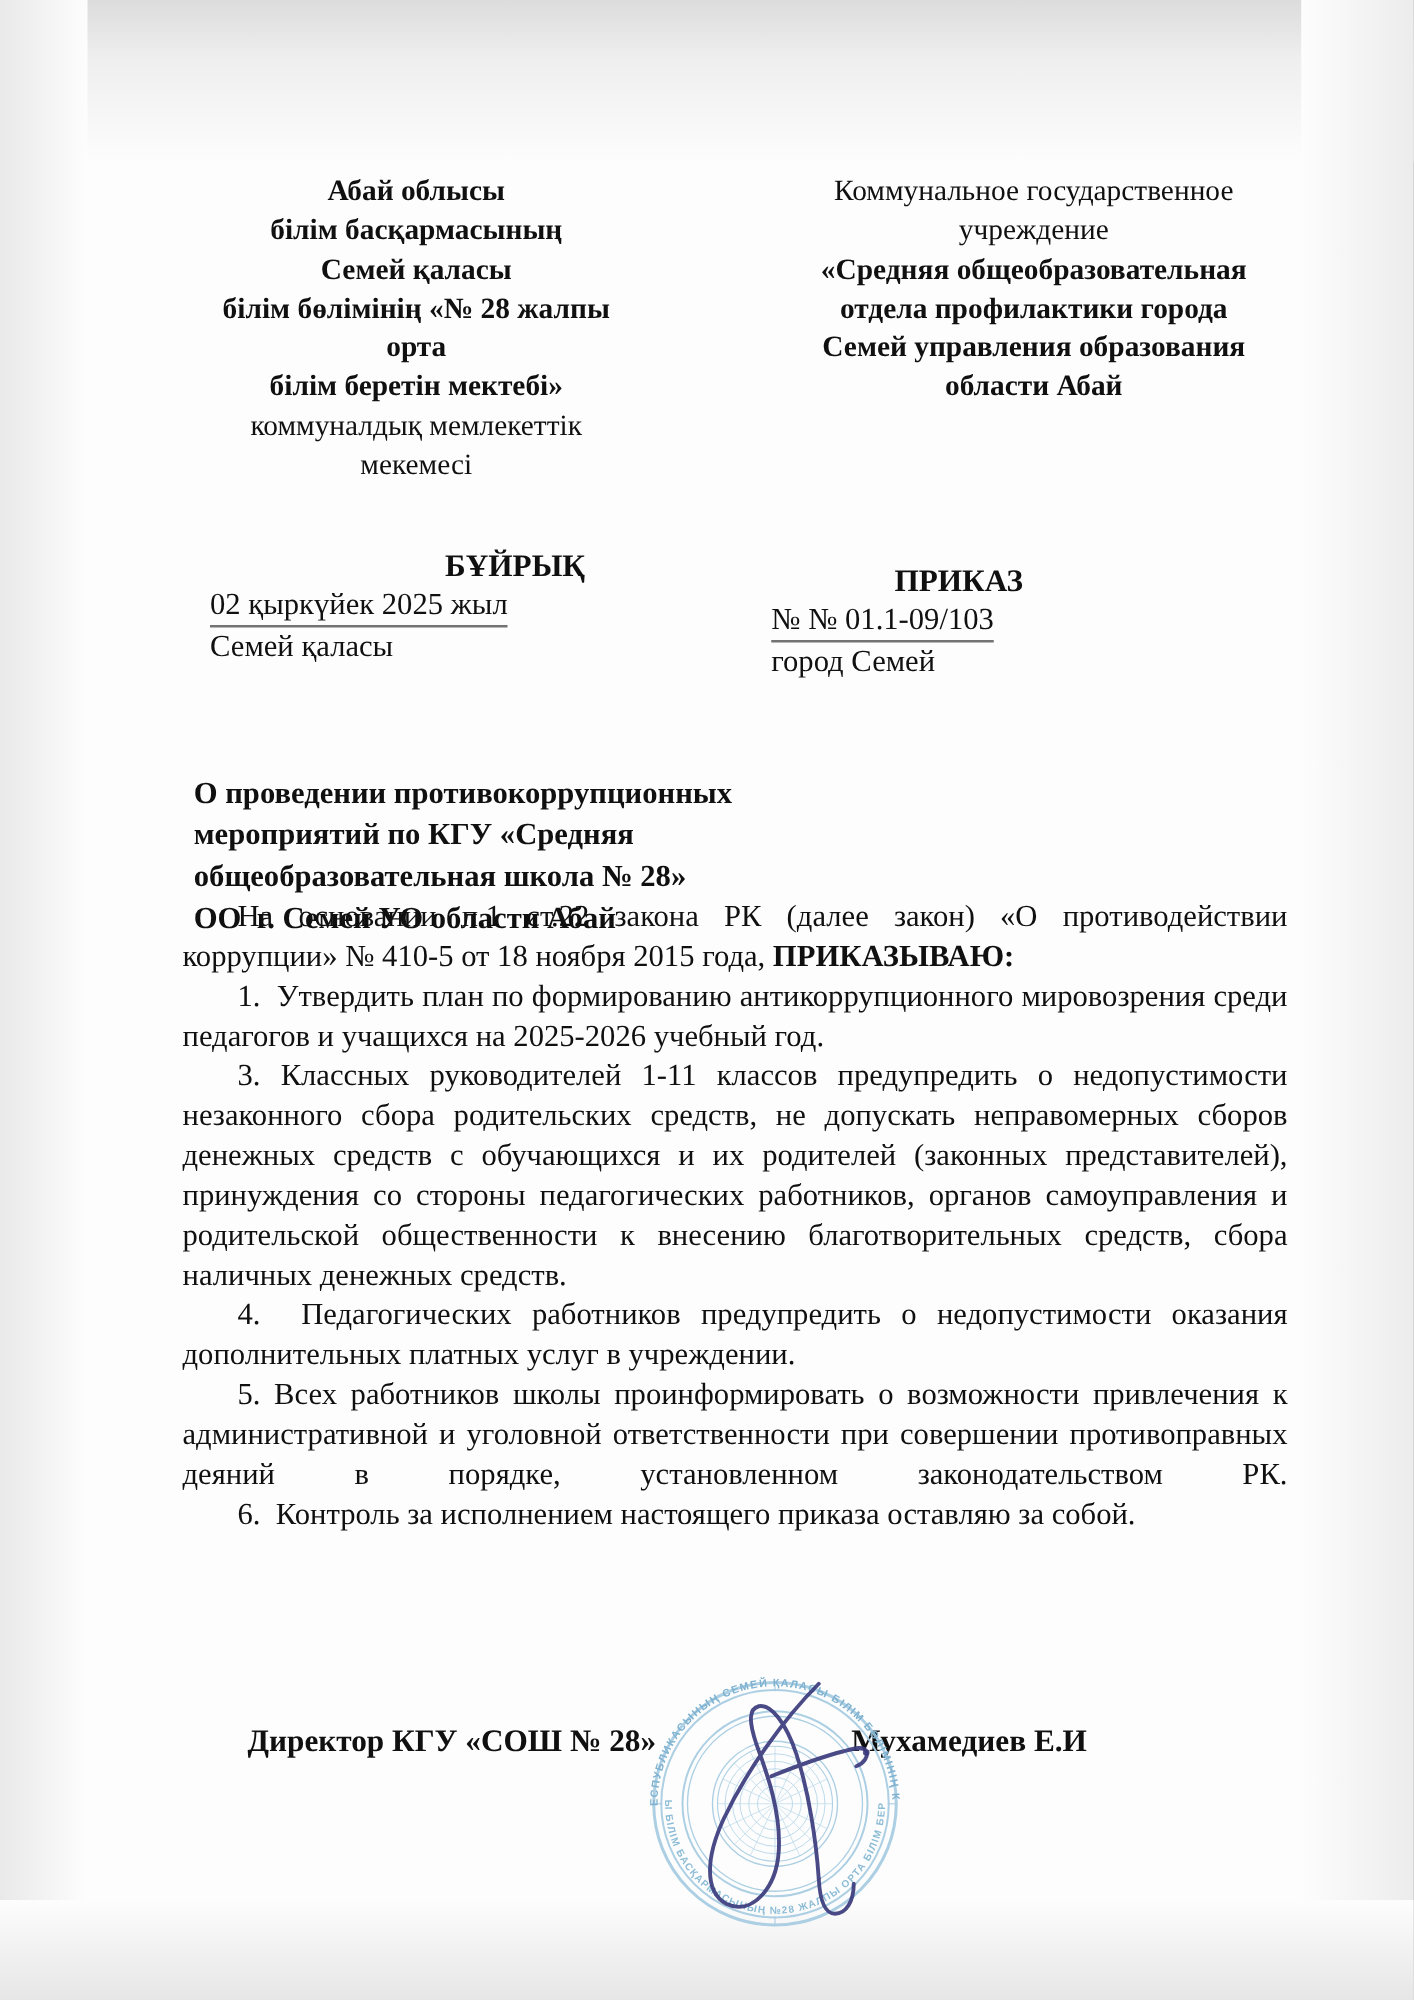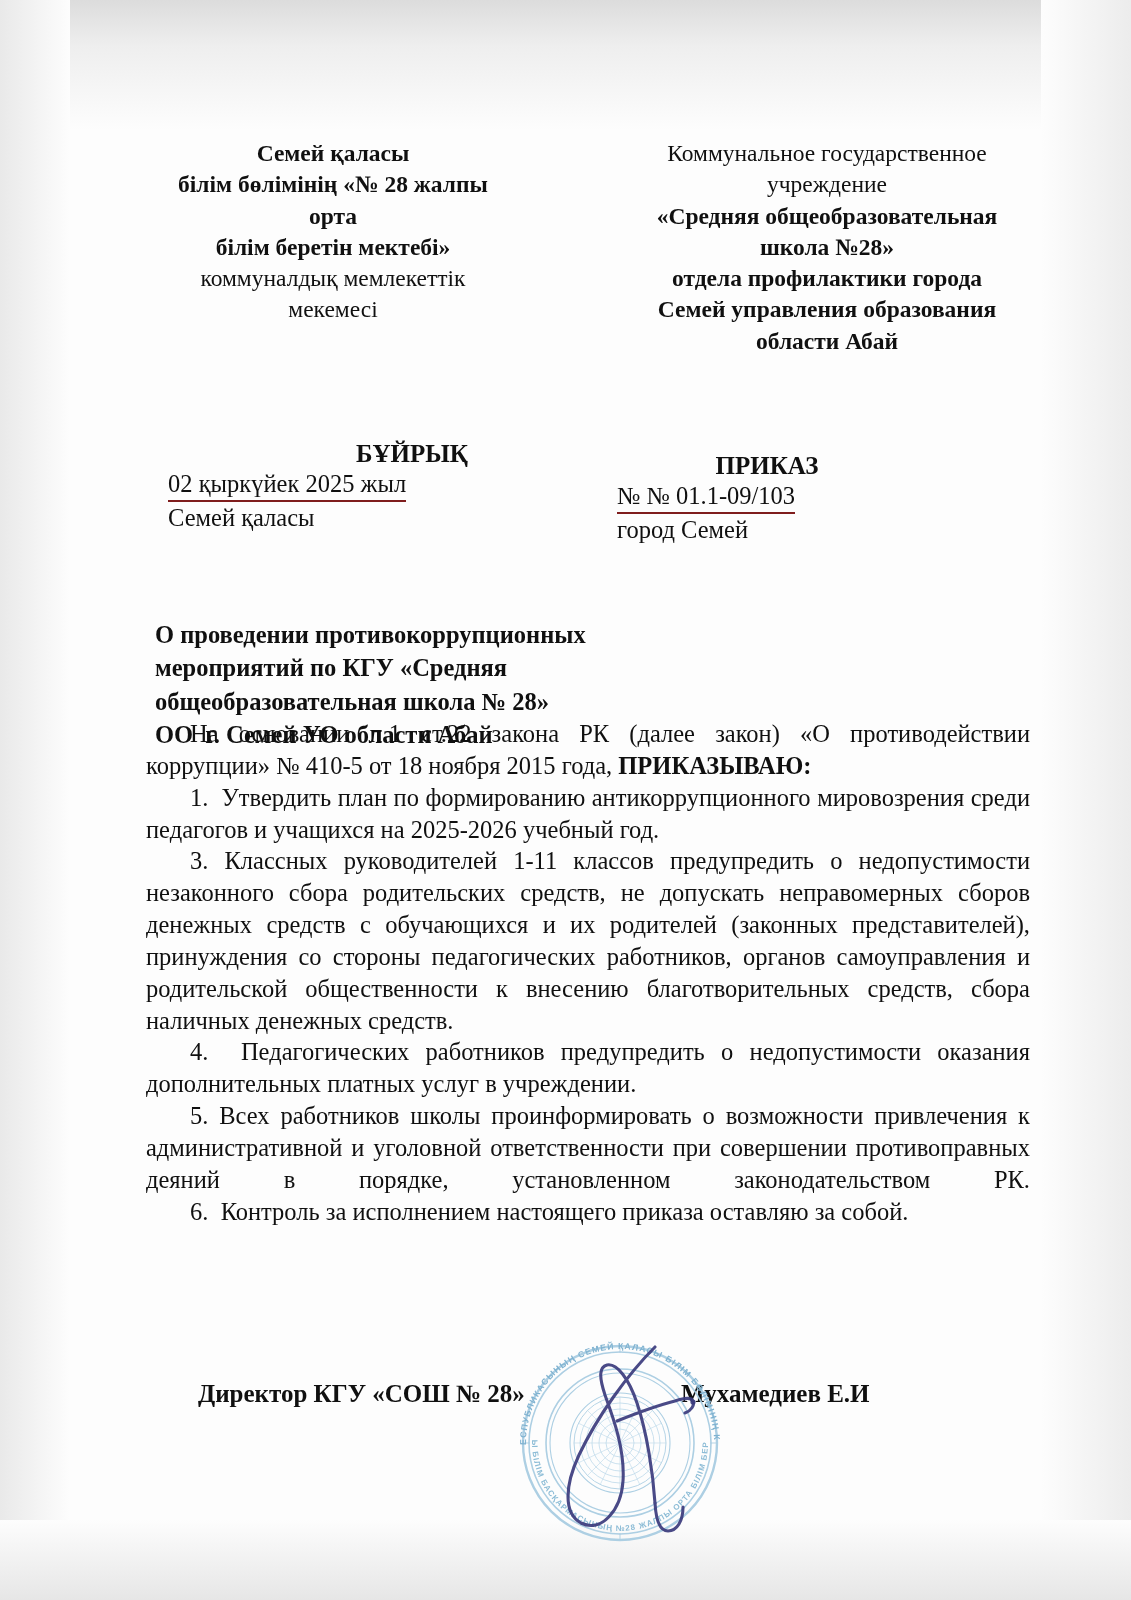--- a/index.html
+++ b/index.html
@@ -96,21 +96,21 @@
     text-align: right;
   }
   .order-ru .order-word { text-align: center; width: 300px; }
   .order-sub {
     display: block;
     font-size: 24.5px;
     line-height: 1.27;
   }
   .underlined {
     display: inline-block;
-    border-bottom: 2px solid #7f1d1d;
+    border-bottom: 2px solid #737373;
     padding-bottom: 1px;
   }
   .order-city { display: block; font-size: 24.5px; margin-top: 2px; text-align: left; }
   .order-kk .order-sub, .order-kk .order-city { text-align: left; }
 
   
   .subject {
     position: absolute;
     top: 578px;
     left: 155px;
@@ -189,32 +189,33 @@
 <div class="page">
   <div class="scan-shade-top"></div>
   <div class="scan-shade-left"></div>
   <div class="scan-shade-right"></div>
   <div class="scan-shade-bottom"></div>
 
   <div class="content">
 
     <div class="header">
       <div class="hdr-left">
+        <span class="hdr-line b">Абай облысы</span>
+        <span class="hdr-line b">білім басқармасының</span>
         <span class="hdr-line b">Семей қаласы</span>
         <span class="hdr-line b">білім бөлімінің «№ 28 жалпы</span>
         <span class="hdr-line b">орта</span>
         <span class="hdr-line b">білім беретін мектебі»</span>
         <span class="hdr-line">коммуналдық мемлекеттік</span>
         <span class="hdr-line">мекемесі</span>
       </div>
       <div class="hdr-right">
         <span class="hdr-line">Коммунальное государственное</span>
         <span class="hdr-line">учреждение</span>
         <span class="hdr-line b">«Средняя общеобразовательная</span>
-        <span class="hdr-line b">школа №28»</span>
         <span class="hdr-line b">отдела профилактики города</span>
         <span class="hdr-line b">Семей управления образования</span>
         <span class="hdr-line b">области Абай</span>
       </div>
     </div>
 
     <div class="order-row">
       <div class="order-kk">
         <span class="order-word">БҰЙРЫҚ</span>
         <span class="order-sub"><span class="underlined">02 қыркүйек  2025 жыл</span></span>

